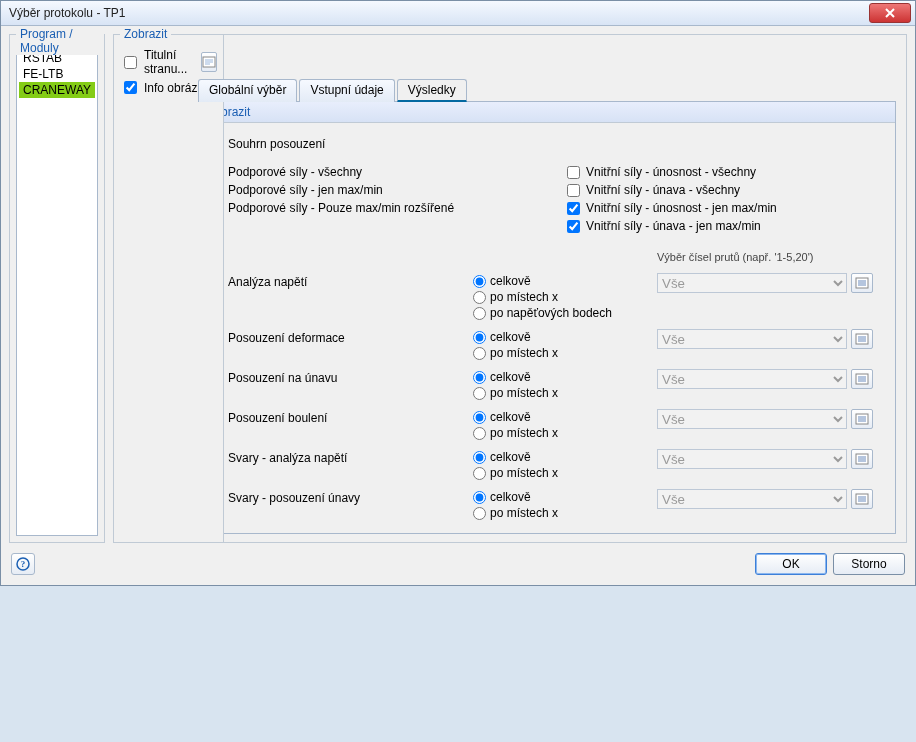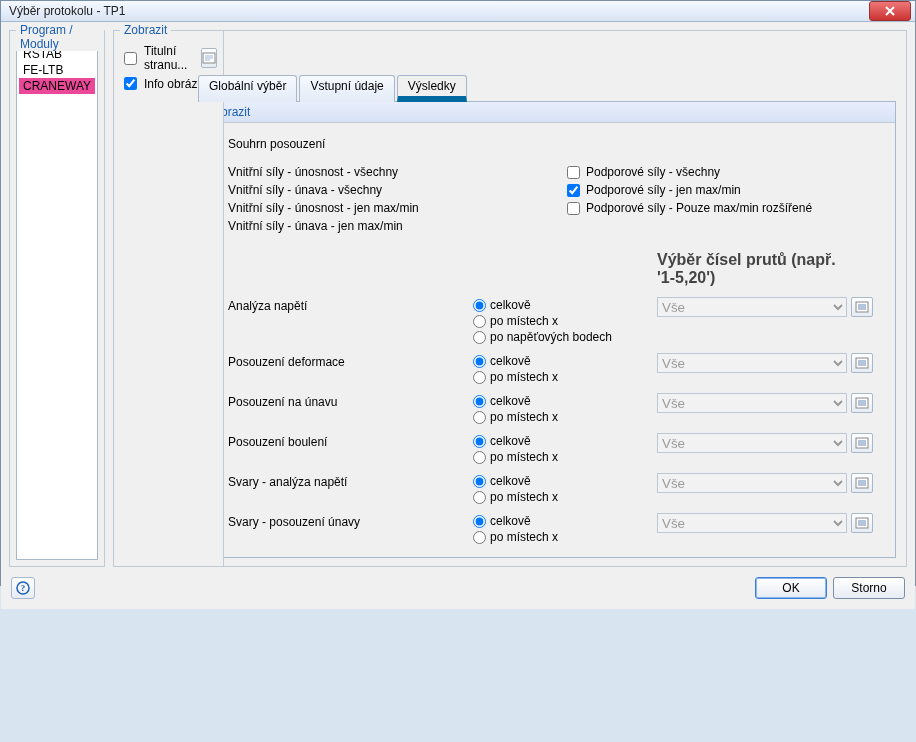--- a/index.html
+++ b/index.html
@@ -73,21 +73,21 @@
   }
   .prog-group { flex:1; display:flex; flex-direction:column; }
   .listbox {
     flex:1;
     background:#fff;
     border:1px solid #a8b8cc;
     padding:2px;
     overflow:auto;
   }
   .listbox .item { padding:1px 4px; cursor:default; }
-  .listbox .item.sel { background:#ec4899; }
+  .listbox .item.sel { background:#84cc16; }
   .zob-group { }
   .zob-row { display:flex; align-items:center; gap:4px; padding:1px 0;}
   .zob-row .spacer { flex:1; }
   .iconbtn {
     width:22px; height:20px;
     border:1px solid #a8b8cc;
     background:linear-gradient(#fff,#e6ecf5);
     display:flex; align-items:center; justify-content:center;
     cursor:pointer;
     border-radius:2px;
@@ -111,21 +111,21 @@
     padding:3px 10px;
     border:1px solid #a8b8cc;
     border-bottom:none;
     background:linear-gradient(#f6f9ff,#e3ebf6);
     cursor:pointer;
     border-radius:3px 3px 0 0;
     position:relative;
   }
   .tab.active {
     background:#f0f0f0;
-    border-bottom:6px solid #0369a1;
+    border-bottom:2px solid #0369a1;
     z-index:2;
   }
   .tabpage {
     border:1px solid #a8b8cc;
     flex:1;
     background:#f0f0f0;
     padding: 0;
     overflow:auto;
   }
   .section-header {
@@ -141,24 +141,23 @@
     padding:2px 0;
   }
   .chkrow input[type=checkbox]{ margin:0; }
   .two-col {
     display:flex;
     gap:40px;
     margin-top:10px;
   }
   .two-col > div { flex:1; }
   .hdr-select {
-    font-size:16px;
+    font-size:11px;
     color:#444;
     padding-bottom:2px;
-    font-weight:bold;
   }
   .cfg-row {
     display:grid;
     grid-template-columns: 260px 180px 190px auto;
     gap:4px;
     align-items:start;
     margin-top:8px;
   }
   .cfg-row .radios label { display:flex; align-items:center; gap:4px; padding:1px 0; }
   .cfg-row .radios input[type=radio]{ margin:0; }
@@ -273,47 +272,47 @@
 
             <div class="chkrow">
               <input type="checkbox" checked="" style="">
               <span>Souhrn posouzení</span>
             </div>
 
             <div class="two-col">
               <div>
                 <div class="chkrow">
                     <input type="checkbox" style="">
+                    <span>Podporové síly - všechny</span>
+                  </div>
+                <div class="chkrow">
+                    <input type="checkbox" checked="" style="">
+                    <span>Podporové síly - jen max/min</span>
+                  </div>
+                <div class="chkrow">
+                    <input type="checkbox" style="">
+                    <span>Podporové síly - Pouze max/min rozšířené</span>
+                  </div>
+              </div>
+              <div>
+                <div class="chkrow">
+                    <input type="checkbox" style="">
                     <span>Vnitřní síly - únosnost - všechny</span>
                   </div>
                 <div class="chkrow">
                     <input type="checkbox" style="">
                     <span>Vnitřní síly - únava - všechny</span>
                   </div>
                 <div class="chkrow">
                     <input type="checkbox" checked="" style="">
                     <span>Vnitřní síly - únosnost - jen max/min</span>
                   </div>
                 <div class="chkrow">
                     <input type="checkbox" checked="" style="">
                     <span>Vnitřní síly - únava - jen max/min</span>
-                  </div>
-              </div>
-              <div>
-                <div class="chkrow">
-                    <input type="checkbox" style="">
-                    <span>Podporové síly - všechny</span>
-                  </div>
-                <div class="chkrow">
-                    <input type="checkbox" checked="" style="">
-                    <span>Podporové síly - jen max/min</span>
-                  </div>
-                <div class="chkrow">
-                    <input type="checkbox" style="">
-                    <span>Podporové síly - Pouze max/min rozšířené</span>
                   </div>
               </div>
             </div>
 
             <div class="cfg-row" style="margin-top:16px; align-items:end;">
               <div></div>
                 <div></div>
               <div class="hdr-select">Výběr čísel prutů (např. '1-5,20')</div>
               <div></div>
             </div>

